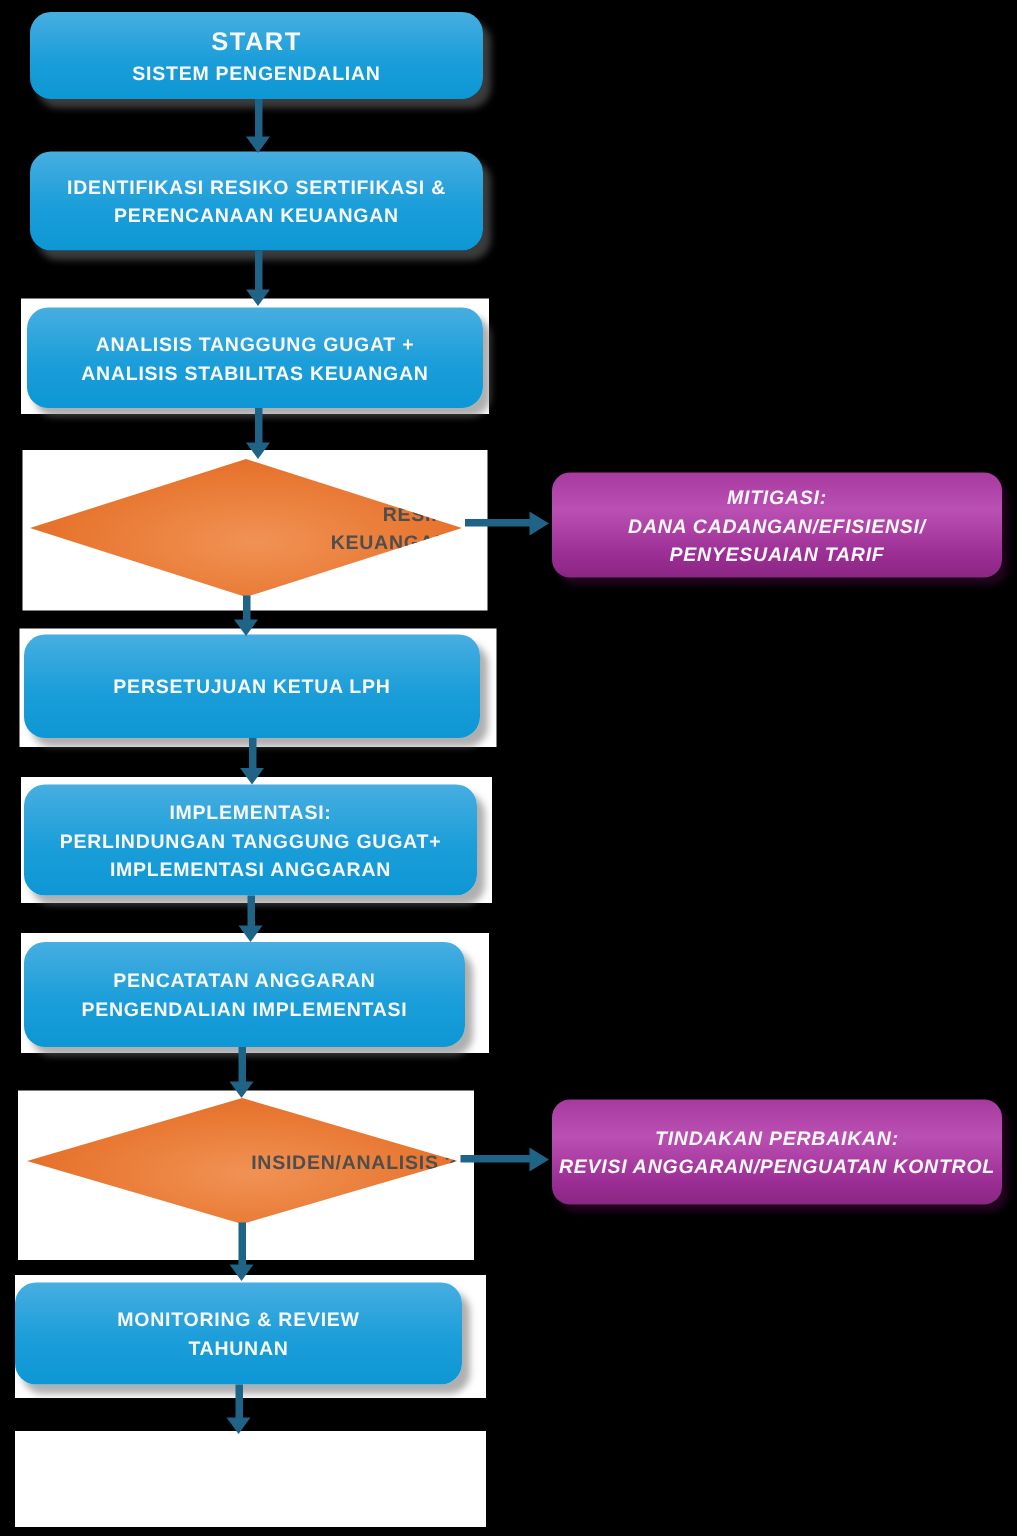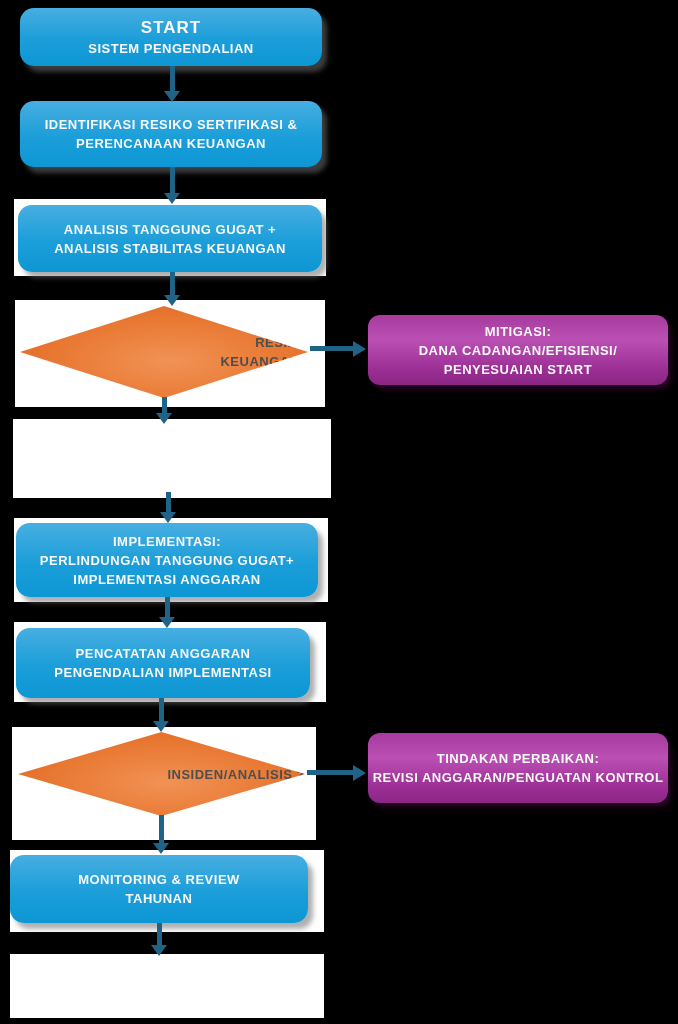--- a/index.html
+++ b/index.html
@@ -15,20 +15,21 @@
   }
   .process{
     background:linear-gradient(180deg,#47aee1 0%,#1b9ed9 55%,#0d97d4 100%);
     border-radius:14px;
     box-shadow:5px 6px 5px rgba(110,110,110,.55);
   }
   .action{
     background:linear-gradient(180deg,#a63a9e 0%,#bb50b4 35%,#9a2d93 80%,#8a2683 100%);
     border-radius:12px;
     box-shadow:4px 5px 5px rgba(60,10,55,.55);
+    font-style:italic;
   }
   .decision{
     background:radial-gradient(ellipse at 52% 60%, #f19255 0%, #e87832 55%, #dd6120 100%);
     clip-path:polygon(50% 0,100% 50%,50% 100%,0 50%);
     color:#4e4e4e;
     align-items:flex-end;
   }
   .title-big{font-size:17px;line-height:22px;letter-spacing:1px;}
   .stem-v{position:absolute;width:5px;background:#1f6387;z-index:3;}
   .stem-h{position:absolute;height:5px;background:#1f6387;z-index:3;}
@@ -69,23 +70,26 @@
   </div>
 
   <div class="node decision" style="left:20px;top:306px;width:288px;height:92px">
     <div>RESIKO</div>
     <div>KEUANGAN?</div>
   </div>
 
   <div class="node action" style="left:368px;top:315px;width:300px;height:70px">
     <div>MITIGASI:</div>
     <div>DANA CADANGAN/EFISIENSI/</div>
-    <div>PENYESUAIAN START</div>
+    <div>PENYESUAIAN TARIF</div>
   </div>
 
+  <div class="node process" style="left:16px;top:423px;width:304px;height:69px">
+    <div>PERSETUJUAN KETUA LPH</div>
+  </div>
 
   <div class="node process" style="left:16px;top:523px;width:302px;height:74px">
     <div>IMPLEMENTASI:</div>
     <div>PERLINDUNGAN TANGGUNG GUGAT+</div>
     <div>IMPLEMENTASI ANGGARAN</div>
   </div>
 
   <div class="node process" style="left:16px;top:628px;width:294px;height:70px">
     <div>PENCATATAN ANGGARAN</div>
     <div>PENGENDALIAN IMPLEMENTASI</div>

